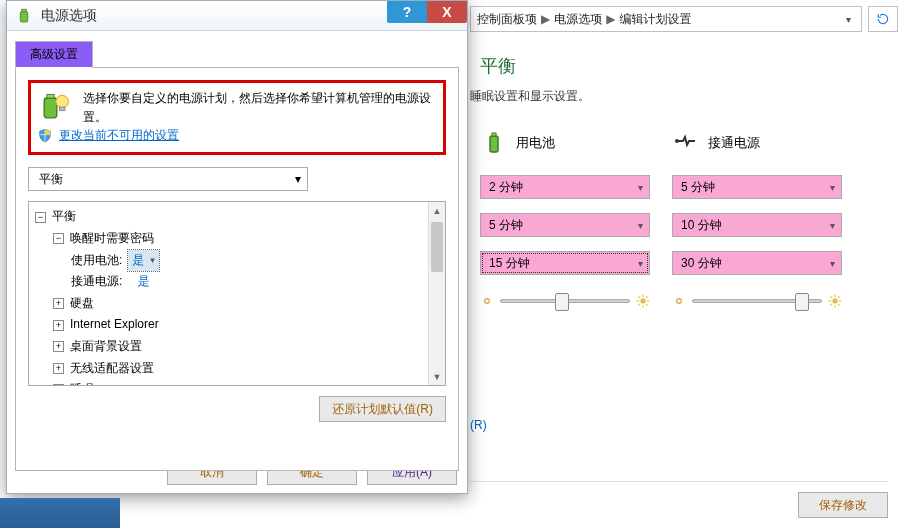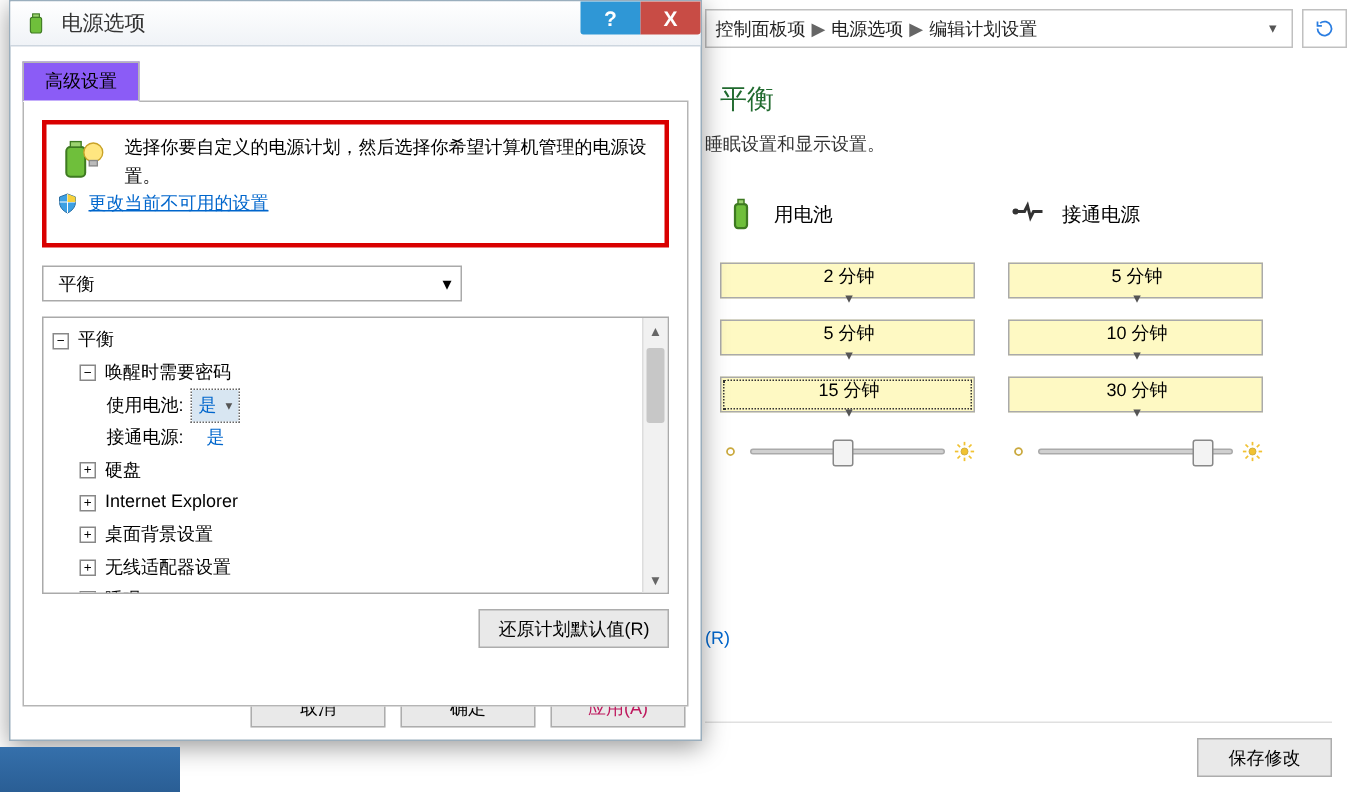--- a/index.html
+++ b/index.html
@@ -88,25 +88,24 @@
   }
   .bg-colhead .ico-bat, .bg-colhead .ico-plug {
     width: 28px; height: 28px;
     display: inline-flex; align-items: center; justify-content: center;
     font-size: 22px;
   }
   .bg-row { display: flex; gap: 22px; margin-left: 10px; margin-bottom: 14px; width: 400px; }
   .bg-select {
     width: 170px; height: 24px;
     border: 1px solid #aaa;
-    background: #fef9c3;
+    background: #f9a8d4;
     display: flex; align-items: center; justify-content: space-between;
     padding: 0 6px 0 8px;
     font-size: 12px;
-    flex-direction: column;
   }
   .bg-select.focus { outline: 1px dotted #333; outline-offset: -3px; }
   .bg-select .chev { font-size: 10px; color: #555; }
 
   .bg-sliders { display:flex; gap:22px; margin-left:10px; margin-top:4px; width:400px; }
   .slider-wrap {
     width: 170px; height: 24px;
     display: flex; align-items: center; justify-content: space-between;
   }
   .sun-lo, .sun-hi {
@@ -139,23 +138,23 @@
     display: flex; gap: 10px;
   }
   .win-btn {
     height: 26px;
     min-width: 90px;
     border: 1px solid #adadad;
     background: #e9e9e9;
     display: inline-flex; align-items: center; justify-content: center;
     font-size: 12px;
     padding: 0 12px;
-    color: #000000;
-  }
-  .win-btn.disabled { color: #be185d; }
+    color: #a16207;
+  }
+  .win-btn.disabled { color: #4c1d95; }
 
   .bg-hr {
     position: absolute;
     left: 470px; right: 12px; bottom: 46px;
     height: 1px;
     background: #e0e0e0;
   }
 
   
   .dlg {
@@ -215,21 +214,21 @@
     margin-top: -1px;
     padding: 12px 12px 10px 12px;
     background: #fff;
     position: relative;
     z-index: 1;
     height: 404px;
   }
 
   .redbox {
     border: 3px solid #d90000;
-    padding: 6px 6px 18px 6px;
+    padding: 6px 6px 8px 6px;
   }
   .desc-row { display:flex; gap:10px; align-items:flex-start; }
   .desc-row .ico {
     width: 36px; height: 36px;
     display:flex; align-items:center; justify-content:center;
   }
   .desc-row .txt { font-size: 12px; line-height: 1.6; flex:1; }
 
   .link-row {
     display:flex; align-items:center; gap:6px;

